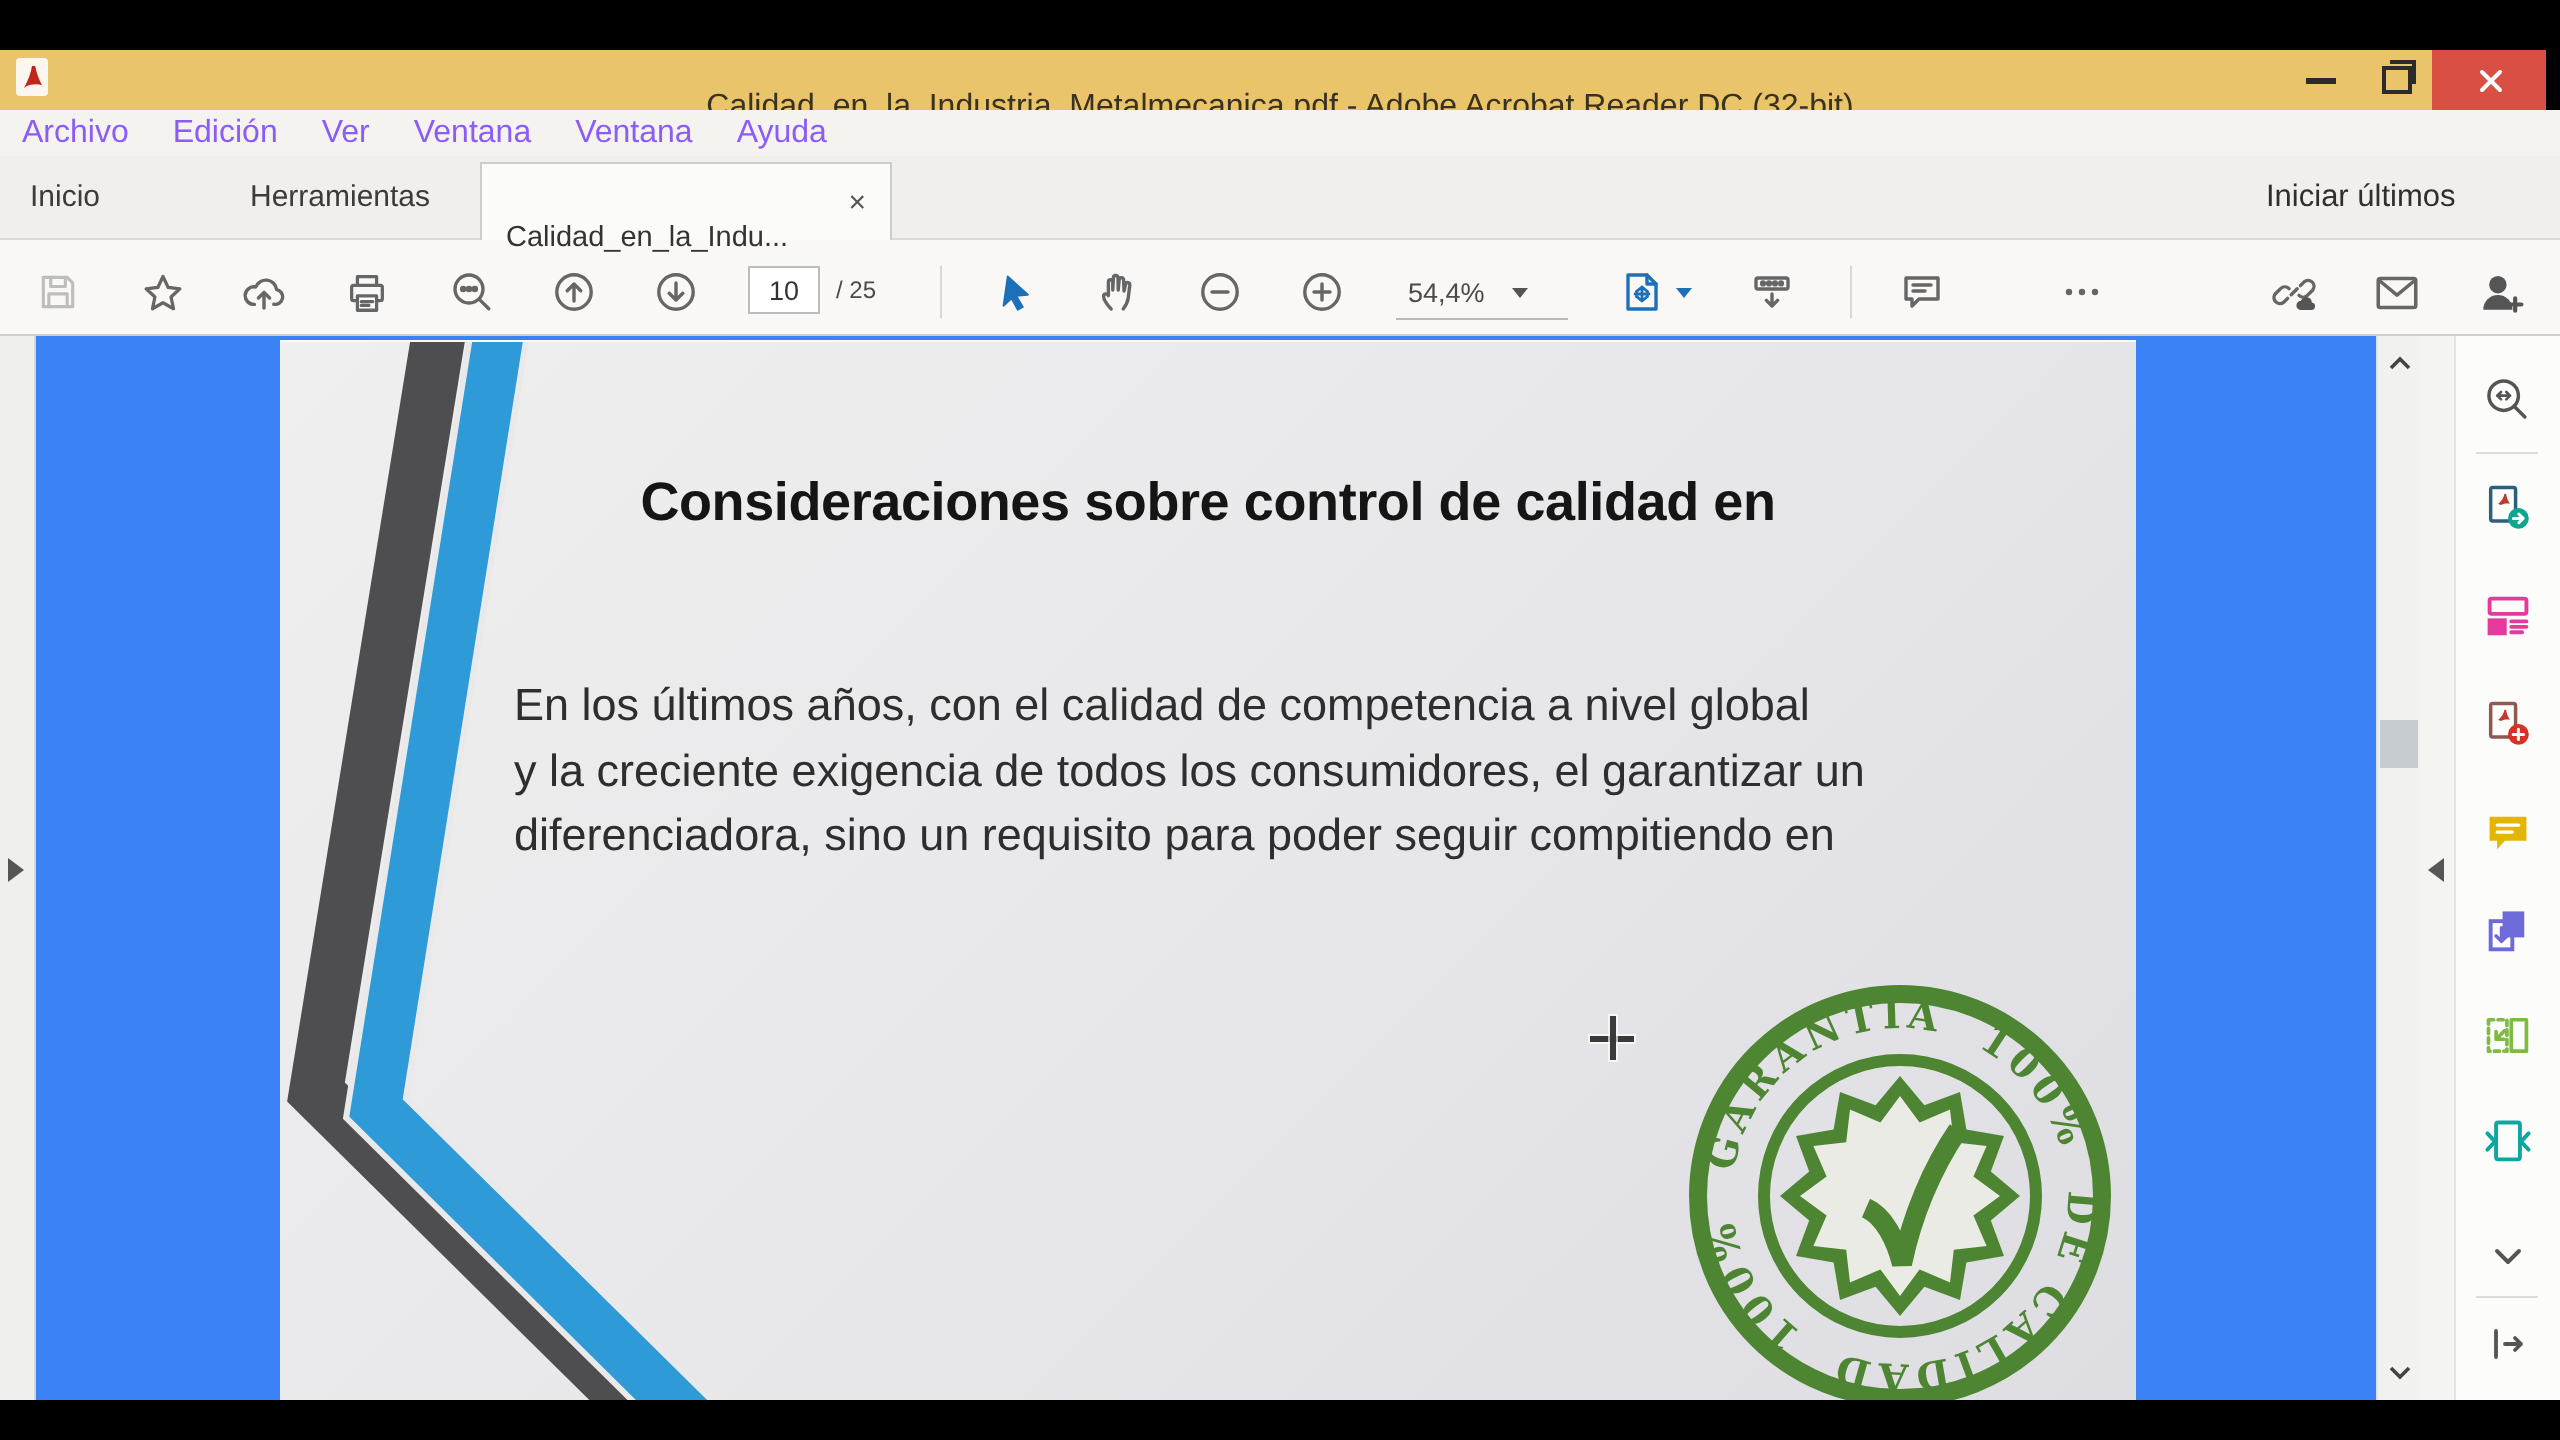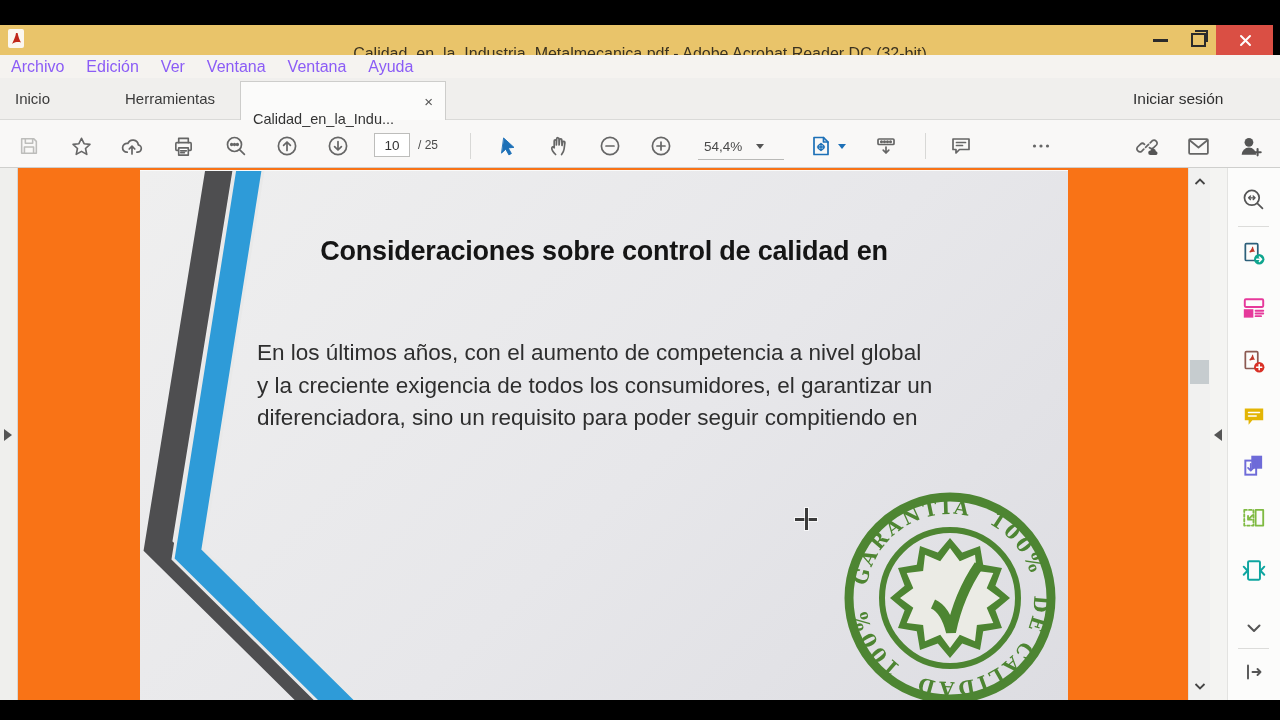--- a/index.html
+++ b/index.html
@@ -47,21 +47,21 @@
   #pagebox{position:absolute;left:374px;top:133px;width:36px;height:24px;border:1px solid #BDBDBB;background:#FFF;
            text-align:center;font-size:13.5px;color:#333;box-sizing:border-box;font-family:"Liberation Sans",sans-serif;}
   #pagetotal{position:absolute;left:418px;top:138px;font-size:12px;color:#4A4A4A;}
   #zoomctl{position:absolute;left:698px;top:133px;width:86px;height:26px;border-bottom:1px solid #B9B9B7;
            display:flex;align-items:center;cursor:pointer;}
   #zoomlabel{font-size:13.5px;color:#4A4A4A;margin-left:6px;}
   .caret{width:0;height:0;border-left:4.5px solid transparent;border-right:4.5px solid transparent;
          border-top:5px solid #555;margin-left:14px;}
   .caret.blue{border-top-color:#1D70B7;margin-left:3px;}
   
-  #content{left:0;top:168px;width:1280px;height:532px;background:#f97316;overflow:hidden;}
+  #content{left:0;top:168px;width:1280px;height:532px;background:#3b82f6;overflow:hidden;}
   #leftstrip{left:0;top:0;width:18px;height:532px;background:#EFEFED;border-right:1px solid #D6D6D4;box-sizing:border-box;}
   #leftarrow{left:4px;top:261px;width:0;height:0;border-top:6px solid transparent;border-bottom:6px solid transparent;
              border-left:8px solid #555;cursor:pointer;}
   #slide{left:140px;top:2px;width:928px;height:530px;overflow:hidden;
          background:linear-gradient(135deg,#EFEFEF 0%,#E7E7EA 55%,#DDDDE2 100%);
          border-top:1px solid #FAFAFA;box-sizing:border-box;}
   #stripes{position:absolute;left:0;top:0;}
   #slide-title{position:absolute;left:0;top:58px;width:928px;text-align:center;
                font-size:27px;font-weight:bold;color:#151515;line-height:44px;letter-spacing:-0.2px;}
   #slide-body{position:absolute;left:117px;top:166px;width:770px;
@@ -122,21 +122,21 @@
 <div class="abs" id="tabbar">
   <span class="abs tab" id="tab-home">Inicio</span>
   <span class="abs tab" id="tab-tools">Herramientas</span>
   <div class="abs" id="tab-doc">
     <span class="doclabel">Calidad_en_la_Indu...</span>
     <span class="closex">×</span>
   </div>
   <div class="abs" id="help-btn">
       <span>?</span>
     </div>
-  <span class="abs" id="signin">Iniciar sesión</span>
+  <span class="abs" id="signin">Iniciar últimos</span>
 </div>
 
 <div class="abs" id="toolbar"></div>
 
 <span class="ti" style="left:14px">
   <svg width="22" height="22" viewBox="0 0 24 24" style="stroke:#BDBDBB">
     <path d="M4 4h13l3 3v13H4z"></path>
       <path d="M8 4v5h8V4"></path>
       <path d="M7 20v-7h10v7"></path>
     </svg>
@@ -281,21 +281,21 @@
       <polyline points="80,-8 18,375 185,540" fill="none" stroke="#4E4E50" stroke-width="27" stroke-miterlimit="20"></polyline>
       <polyline points="110,-8 48,383 215,548" fill="none" stroke="#E9E9E9" stroke-width="31" stroke-miterlimit="20"></polyline>
       <polyline points="110,-8 48,383 215,548" fill="none" stroke="#2E9BD8" stroke-width="25" stroke-miterlimit="20"></polyline>
     </svg>
 
     <div id="slide-title">
       <div>Consideraciones sobre control de calidad en</div>
     </div>
 
     <div id="slide-body">
-      <div class="bodyline">En los últimos años, con el aumento de competencia a nivel global</div>
+      <div class="bodyline">En los últimos años, con el calidad de competencia a nivel global</div>
       <div class="bodyline">y la creciente exigencia de todos los consumidores, el garantizar un</div>
       <div class="bodyline">diferenciadora, sino un requisito para poder seguir compitiendo en</div>
     </div>
 
     <div id="crosshair"></div>
 
     <svg id="stamp" width="230" height="230" viewBox="-115 -115 230 230">
       <g opacity="0.9">
         <circle r="101" fill="none" stroke="#3E7C1F" stroke-width="9"></circle>
         <circle r="68" fill="none" stroke="#3E7C1F" stroke-width="6"></circle>

